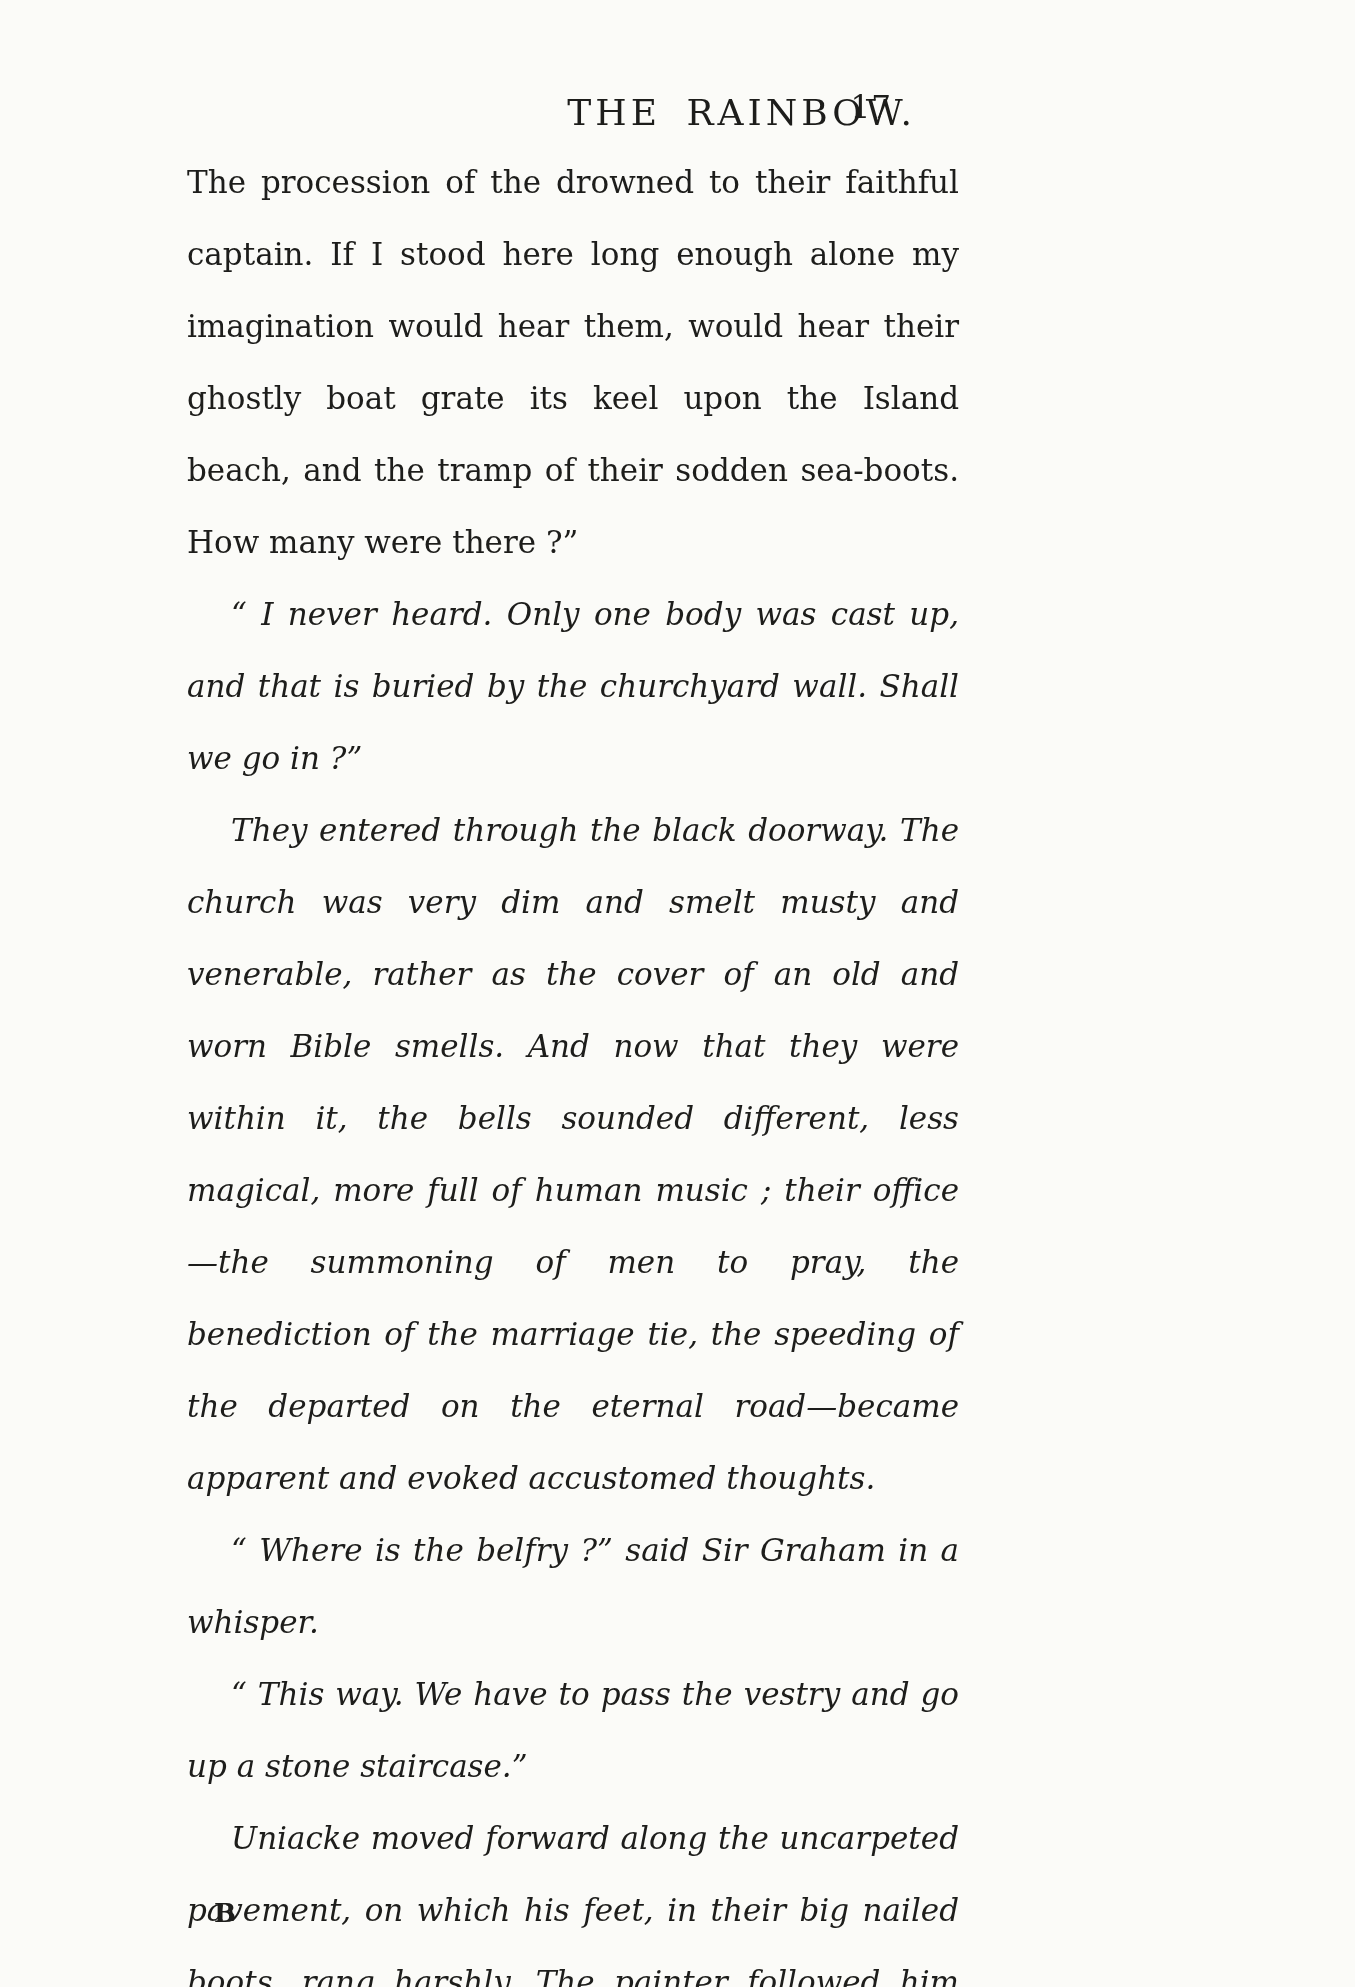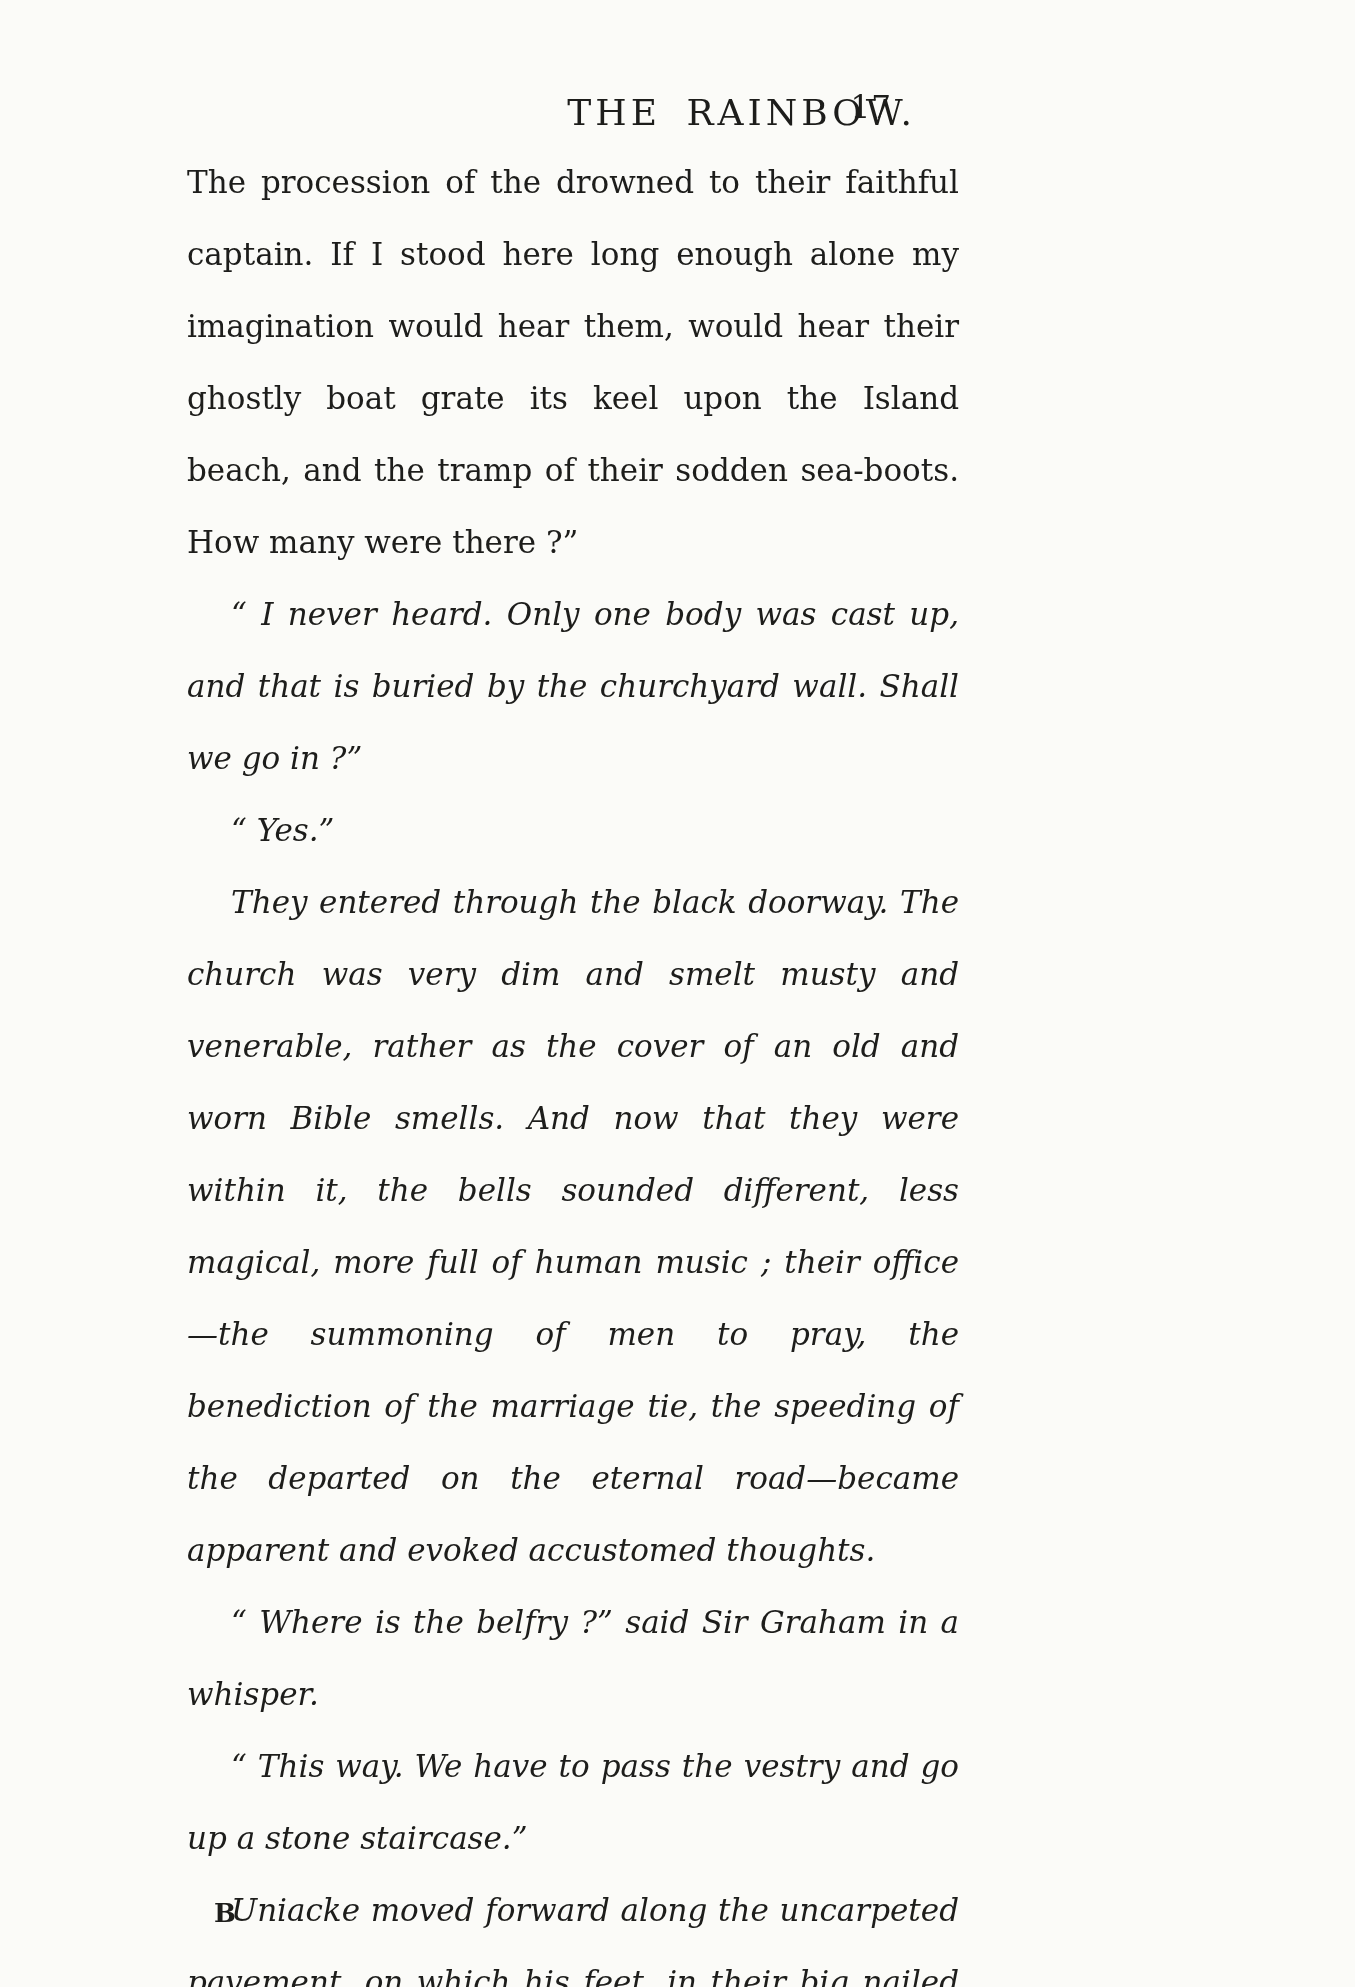--- a/index.html
+++ b/index.html
@@ -74,21 +74,20 @@
 <div class="page">
 
   <header class="page-header">
     <div class="running-title">THE RAINBOW.</div>
     <div class="page-number">17</div>
   </header>
 
   <main class="text-block">
     <p class="para">The procession of the drowned to their faithful captain.  If I stood here long enough alone my imagination would hear them, would hear their ghostly boat grate its keel upon the Island beach, and the tramp of their sodden sea-boots.  How many were there&nbsp;?”</p>
     <p class="para indent">“&nbsp;I never heard.  Only one body was cast up, and that is buried by the churchyard wall.  Shall we go in&nbsp;?”</p>
-    <p class="para indent">“&nbsp;Yes.”</p>
     <p class="para indent">They entered through the black doorway. The church was very dim and smelt musty and venerable, rather as the cover of an old and worn Bible smells.  And now that they were within it, the bells sounded different, less magical, more full of human music&nbsp;; their office—the summoning of men to pray, the benediction of the marriage tie, the speeding of the departed on the eternal road—became apparent and evoked accustomed thoughts.</p>
     <p class="para indent">“&nbsp;Where is the belfry&nbsp;?” said Sir Graham in a whisper.</p>
     <p class="para indent">“&nbsp;This way.  We have to pass the vestry and go up a stone staircase.”</p>
     <p class="para indent">Uniacke moved forward along the uncarpeted pavement, on which his feet, in their big nailed boots, rang harshly.  The painter followed him through a low and narrow door which gave on to a tiny stairway, each step of which was dented and crumbled at the uneven edge.  They ascended in the dark, not without frequent stumbling, and</p>
   </main>
 
   <footer>
     <div class="signature">B</div>
   </footer>
 

